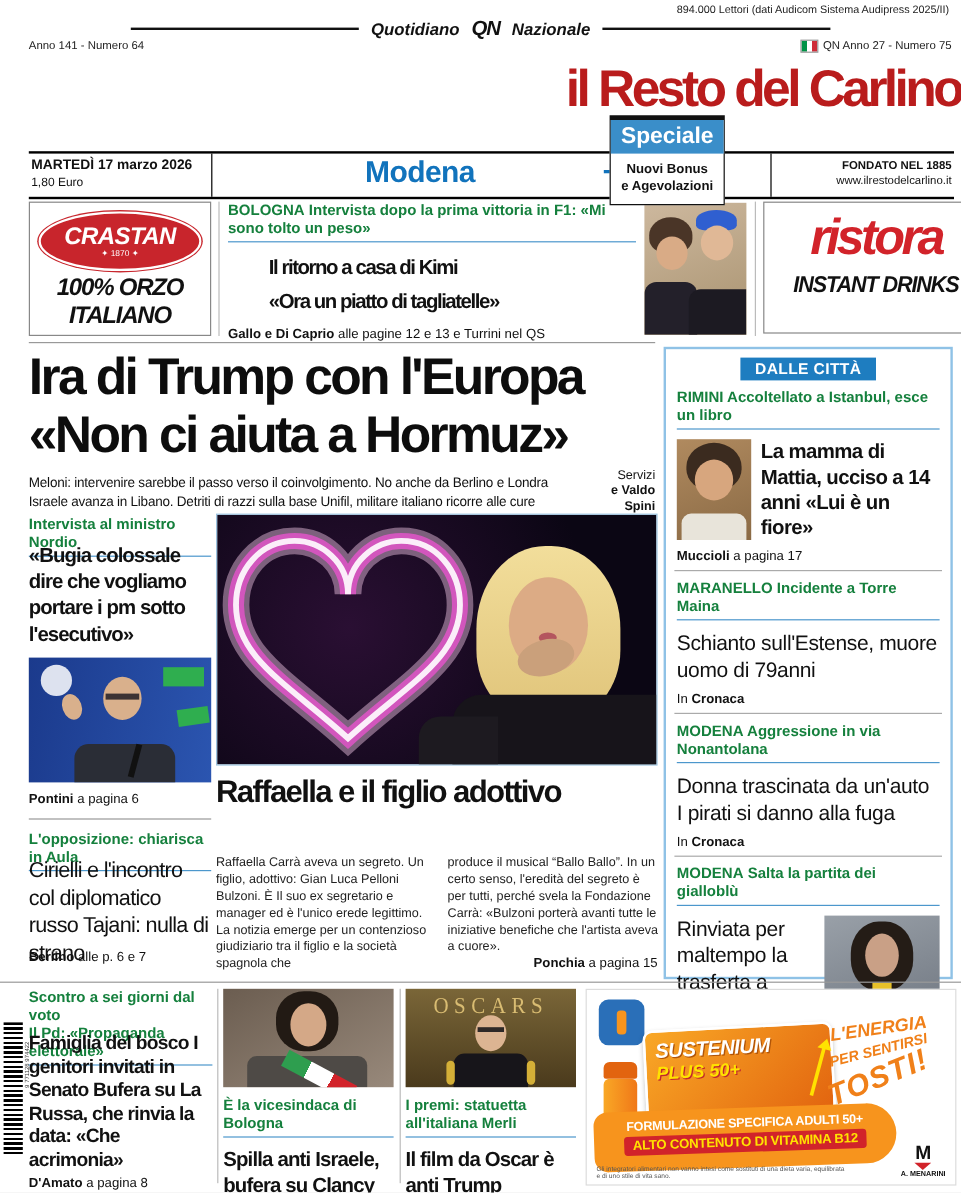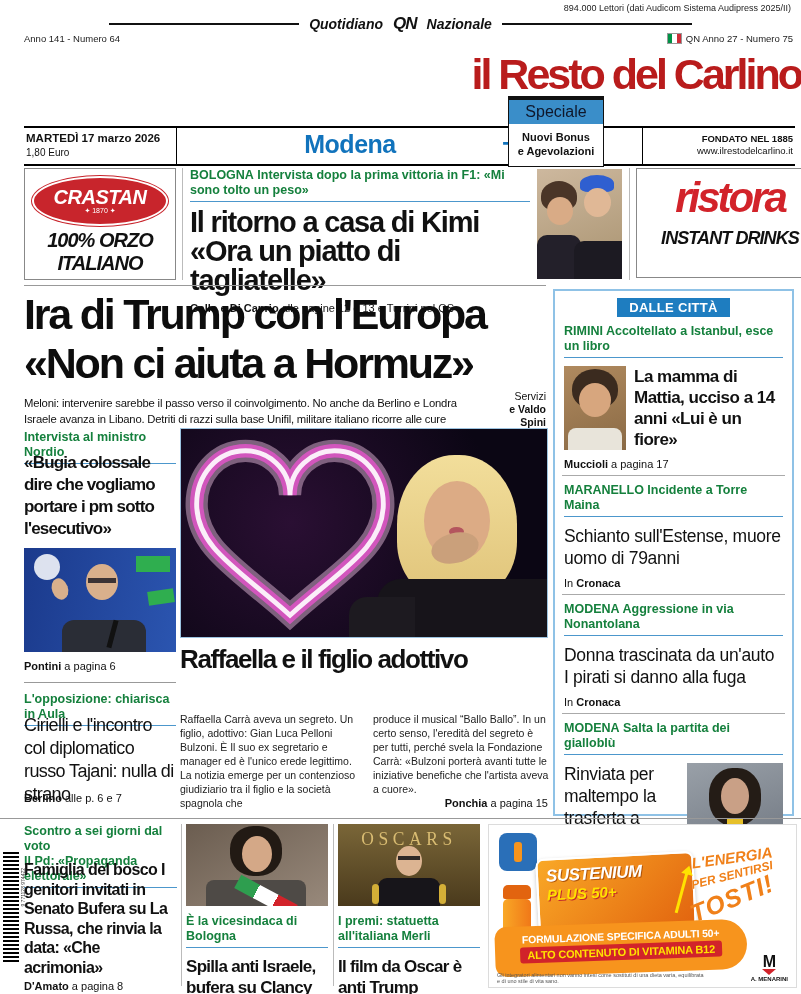--- a/index.html
+++ b/index.html
@@ -13,21 +13,21 @@
   .qnstrip{top:14px;left:0;right:0;display:flex;align-items:center;justify-content:center;gap:10px;}
   .qn-line{width:190px;height:2px;background:#111;}
   .qn-word{font-size:14px;font-weight:800;font-style:italic;}
   .qn-logo{font-size:17px;font-weight:900;font-style:italic;letter-spacing:-1px;}
   .issue-l{top:33px;left:24px;font-size:9.5px;color:#222;}
   .issue-r{top:33px;right:8px;font-size:9.5px;color:#222;display:flex;align-items:center;gap:4px;}
   .flag{width:13px;height:9px;background:linear-gradient(90deg,#009246 33%,#fff 33% 66%,#ce2b37 66%);border:0.5px solid #999;}
   .masthead{top:38px;left:0;right:0;text-align:right;font-size:43px;font-weight:900;color:#b91c1c;letter-spacing:-3px;line-height:72px;}
   
   .speciale{left:508px;top:96px;width:94px;border:1px solid #111;background:#fff;z-index:5;border-top:4px solid #111;}
-  .speciale-h{background:#3a8ec9;color:#0f172a;font-weight:400;font-size:16px;text-align:center;padding:3px 0;}
+  .speciale-h{background:#3a8ec9;color:#ffffff;font-weight:700;font-size:19px;text-align:center;padding:3px 0;}
   .speciale-b{font-size:11px;font-weight:800;text-align:center;padding:6px 2px 8px;line-height:14px;}
   
   .edrow{left:24px;right:6px;top:126px;height:36px;border-top:2px solid #000;border-bottom:2px solid #000;}
   .ed-div{position:absolute;top:0;bottom:0;width:1px;background:#000;}
   .ed-date1{position:absolute;left:2px;top:4px;font-size:11.5px;font-weight:800;}
   .ed-date2{position:absolute;left:2px;top:19px;font-size:10px;}
   .ed-city{position:absolute;left:176px;width:300px;top:2px;text-align:center;font-size:25px;font-weight:900;color:#1173bc;letter-spacing:-0.5px;}
   .ed-plus{position:absolute;left:478px;top:0px;font-size:26px;font-weight:900;color:#1173bc;}
   .ed-right{position:absolute;right:2px;top:5px;text-align:right;font-size:9.5px;line-height:12px;}
   .ed-right .f{font-weight:700;}
@@ -36,21 +36,21 @@
   .kick .tag{font-weight:800;} .kick .rest{font-weight:600;}
   .by{font-size:11px;color:#111;} .by .b{font-weight:800;}
   
   .crastan{left:24px;top:168px;width:152px;height:112px;border:1px solid #888;box-sizing:border-box;text-align:center;}
   .crastan-oval{margin:7px auto 3px;width:136px;height:50px;background:#c8252c;border-radius:50%;
      color:#fff;display:flex;flex-direction:column;align-items:center;justify-content:center;box-shadow:inset 0 0 0 2px #fff,0 0 0 1px #c8252c;}
   .crastan-brand{font-weight:900;font-style:italic;font-size:20px;letter-spacing:-0.5px;line-height:20px;}
   .crastan-year{font-size:7px;}
   .crastan-claim{font-size:20px;font-weight:900;font-style:italic;line-height:23px;letter-spacing:-1px;color:#111;}
   .topstory{left:190px;top:168px;width:340px;}
-  .topstory .t{font-size:29px;font-weight:900;line-height:29px;letter-spacing:-1.2px;margin-top:6px;}
+  .topstory .t{font-size:17px;font-weight:900;line-height:29px;letter-spacing:-1.2px;margin-top:6px;margin-left:34px;}
   .kimi{left:537px;top:169px;width:85px;height:110px;overflow:hidden;background:linear-gradient(160deg,#cdb89e,#a8926f);}
   .ristora{left:636px;top:168px;width:188px;height:110px;border:1px solid #888;box-sizing:border-box;text-align:center;}
   .ristora-brand{font-size:42px;font-weight:900;font-style:italic;color:#d2232a;letter-spacing:-3px;line-height:58px;}
   .ristora-claim{font-size:19px;font-weight:800;font-style:italic;color:#111;letter-spacing:-1px;transform:scaleX(.95);}
   
   .lead-t{left:24px;top:290px;width:524px;font-size:43px;line-height:49px;font-weight:900;letter-spacing:-2.2px;color:#0d0d0d;}
   .deck{left:24px;top:395px;width:468px;font-size:11.5px;line-height:16px;font-weight:500;letter-spacing:-0.2px;white-space:nowrap;transform:scaleX(.98);transform-origin:left;}
   .services{left:488px;top:390px;width:58px;text-align:right;font-size:10.5px;line-height:13px;}
   .services .s2{font-weight:800;} 
   

